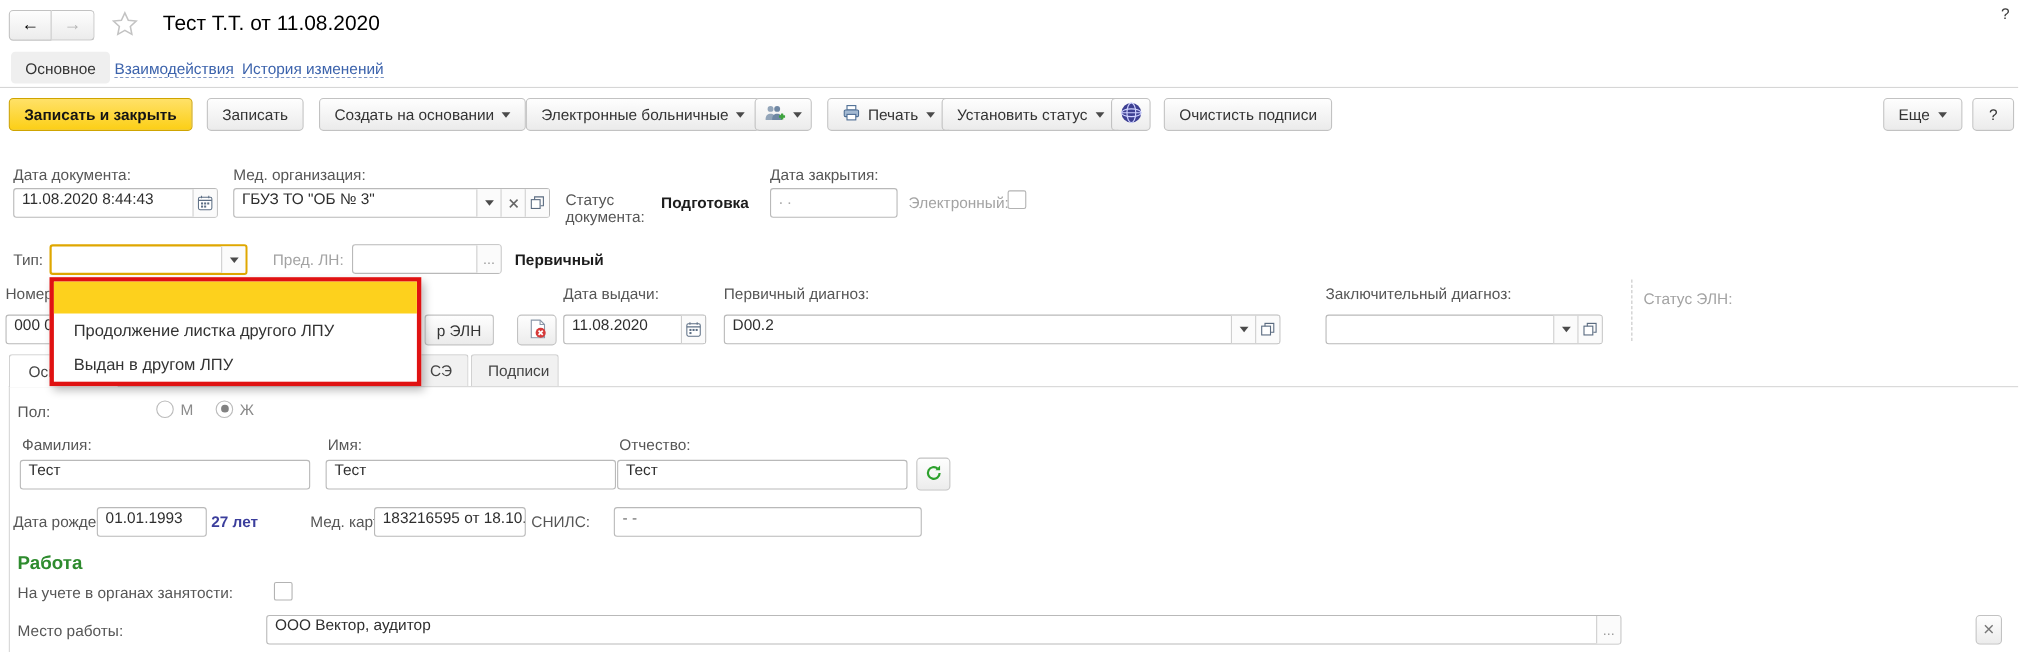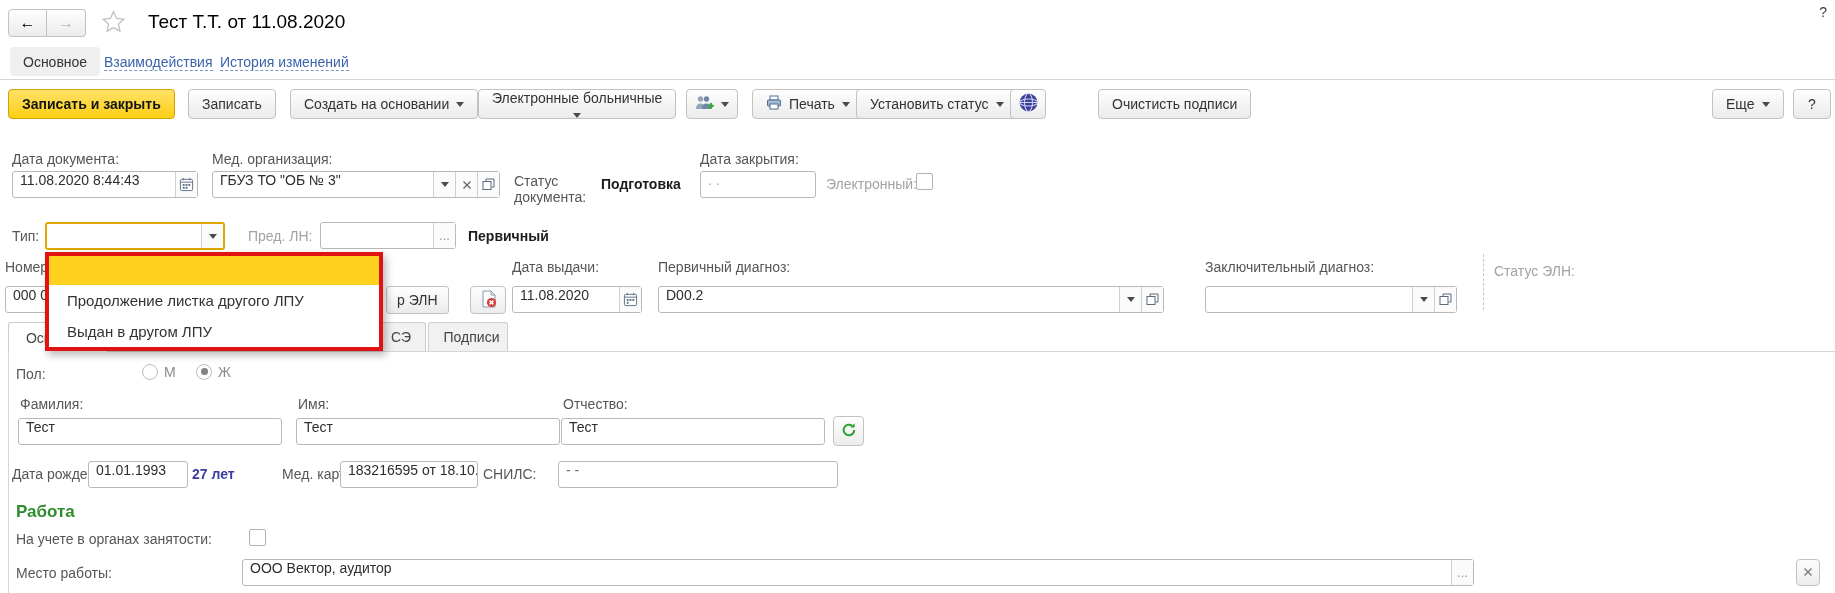--- a/index.html
+++ b/index.html
@@ -74,21 +74,21 @@
   <a class="abs navlink" style="left:104px;top:54px;">Взаимодействия</a>
   <a class="abs navlink" style="left:220px;top:54px;">История изменений</a>
   <div class="hline" style="top:79px;"></div>
 
   <button class="btn primary abs" style="left:8px;top:89px;">Записать и закрыть</button>
   <button class="btn abs" style="left:188px;top:89px;">Записать</button>
   <button class="btn abs" style="left:290px;top:89px;">
     <span>Создать на основании</span>
       <span class="tri"></span>
   </button>
-  <button class="btn abs" style="left:478px;top:89px;flex-direction:column;">
+  <button class="btn abs" style="left:478px;top:89px;">
     <span>Электронные больничные</span>
       <span class="tri"></span>
   </button>
   <button class="btn abs small" style="left:686px;top:89px;">
     <span>
       <svg width="19" height="16" viewBox="0 0 19 16">
         <circle cx="5.5" cy="4" r="2.7" fill="#93a5b9"></circle>
         <path d="M1 13c0-3 2-4.6 4.5-4.6S10 10 10 13v1H1z" fill="#93a5b9"></path>
         <circle cx="11.5" cy="4" r="2.7" fill="#6f87a3"></circle>
         <path d="M7 13c0-3 2-4.6 4.5-4.6S16 10 16 13v1H7z" fill="#6f87a3"></path>
@@ -118,21 +118,21 @@
       <svg width="21" height="21" viewBox="0 0 20 20">
         <circle cx="10" cy="10" r="8.5" fill="#3d3f92"></circle>
         <g stroke="#cfd2ff" stroke-width="1" fill="none">
           <ellipse cx="10" cy="10" rx="8.5" ry="3.4"></ellipse>
           <ellipse cx="10" cy="10" rx="3.8" ry="8.5"></ellipse>
           <line x1="1.5" y1="10" x2="18.5" y2="10"></line>
         </g>
       </svg>
     </span>
   </button>
-  <button class="btn abs" style="left:1058px;top:89px;margin-left:40px;">Очистисть подписи</button>
+  <button class="btn abs" style="left:1058px;top:89px;">Очистисть подписи</button>
   <button class="btn abs" style="left:1712px;top:89px;">
     <span>Еще</span>
       <span class="tri"></span>
   </button>
   <button class="btn abs" style="left:1793px;top:89px;width:38px;padding:0;">?</button>
 
   <div class="abs lbl" style="left:12px;top:151px;">Дата документа:</div>
   <div class="abs inp" style="left:12px;top:171px;width:186px;">
     <span class="val">11.08.2020  8:44:43</span>
     <span class="seg">

